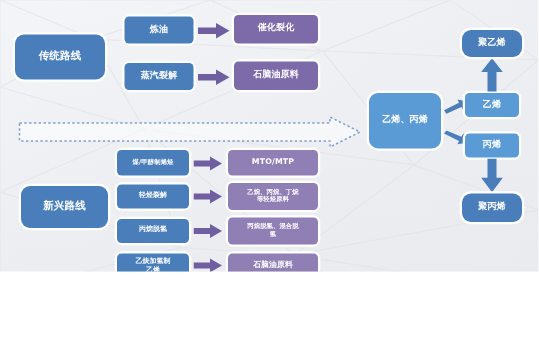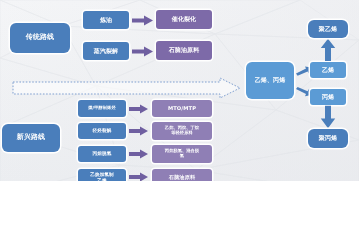--- a/index.html
+++ b/index.html
@@ -74,21 +74,21 @@
       <path d="M120,165 L196,170 L96,196 Z"></path>
       <path d="M0,196 L120,165 L96,196 Z"></path>
       <path d="M96,196 L196,170 L240,196 Z"></path>
       <path d="M196,170 L359,140 L359,196 Z"></path>
       <path d="M240,196 L196,170 L359,196 Z"></path>
     </g>
   </svg>
 
   <div class="node blue round hiwhite lbl-lg" style="left:10px;top:23px;width:60px;height:30px;">传统路线</div>
 
-  <div class="node blue round hiwhite lbl-lg" style="left:2px;top:124px;width:58px;height:28px;">新兴路线</div>
+  <div class="node blue round hiwhite lbl-lg" style="left:14px;top:124px;width:58px;height:28px;">新兴路线</div>
 
   <div class="node blue hiwhite lbl-md" style="left:83px;top:11px;width:46px;height:18px;">炼油</div>
   <svg class="arrow" style="left:132px;top:15px;" width="22" height="11" viewBox="0 0 22 11">
     <path d="M0,3.4 L12,3.4 L12,0.4 L21,5.5 L12,10.6 L12,7.6 L0,7.6 Z" fill="#6f5fa0"></path>
   </svg>
   <div class="node purple hiwhite lbl-md" style="left:156px;top:10px;width:56px;height:19px;">催化裂化</div>
 
   <div class="node blue hiwhite lbl-md" style="left:83px;top:42px;width:46px;height:18px;">蒸汽裂解</div>
   <svg class="arrow" style="left:132px;top:46px;" width="22" height="11" viewBox="0 0 22 11">
     <path d="M0,3.4 L12,3.4 L12,0.4 L21,5.5 L12,10.6 L12,7.6 L0,7.6 Z" fill="#6f5fa0"></path>

